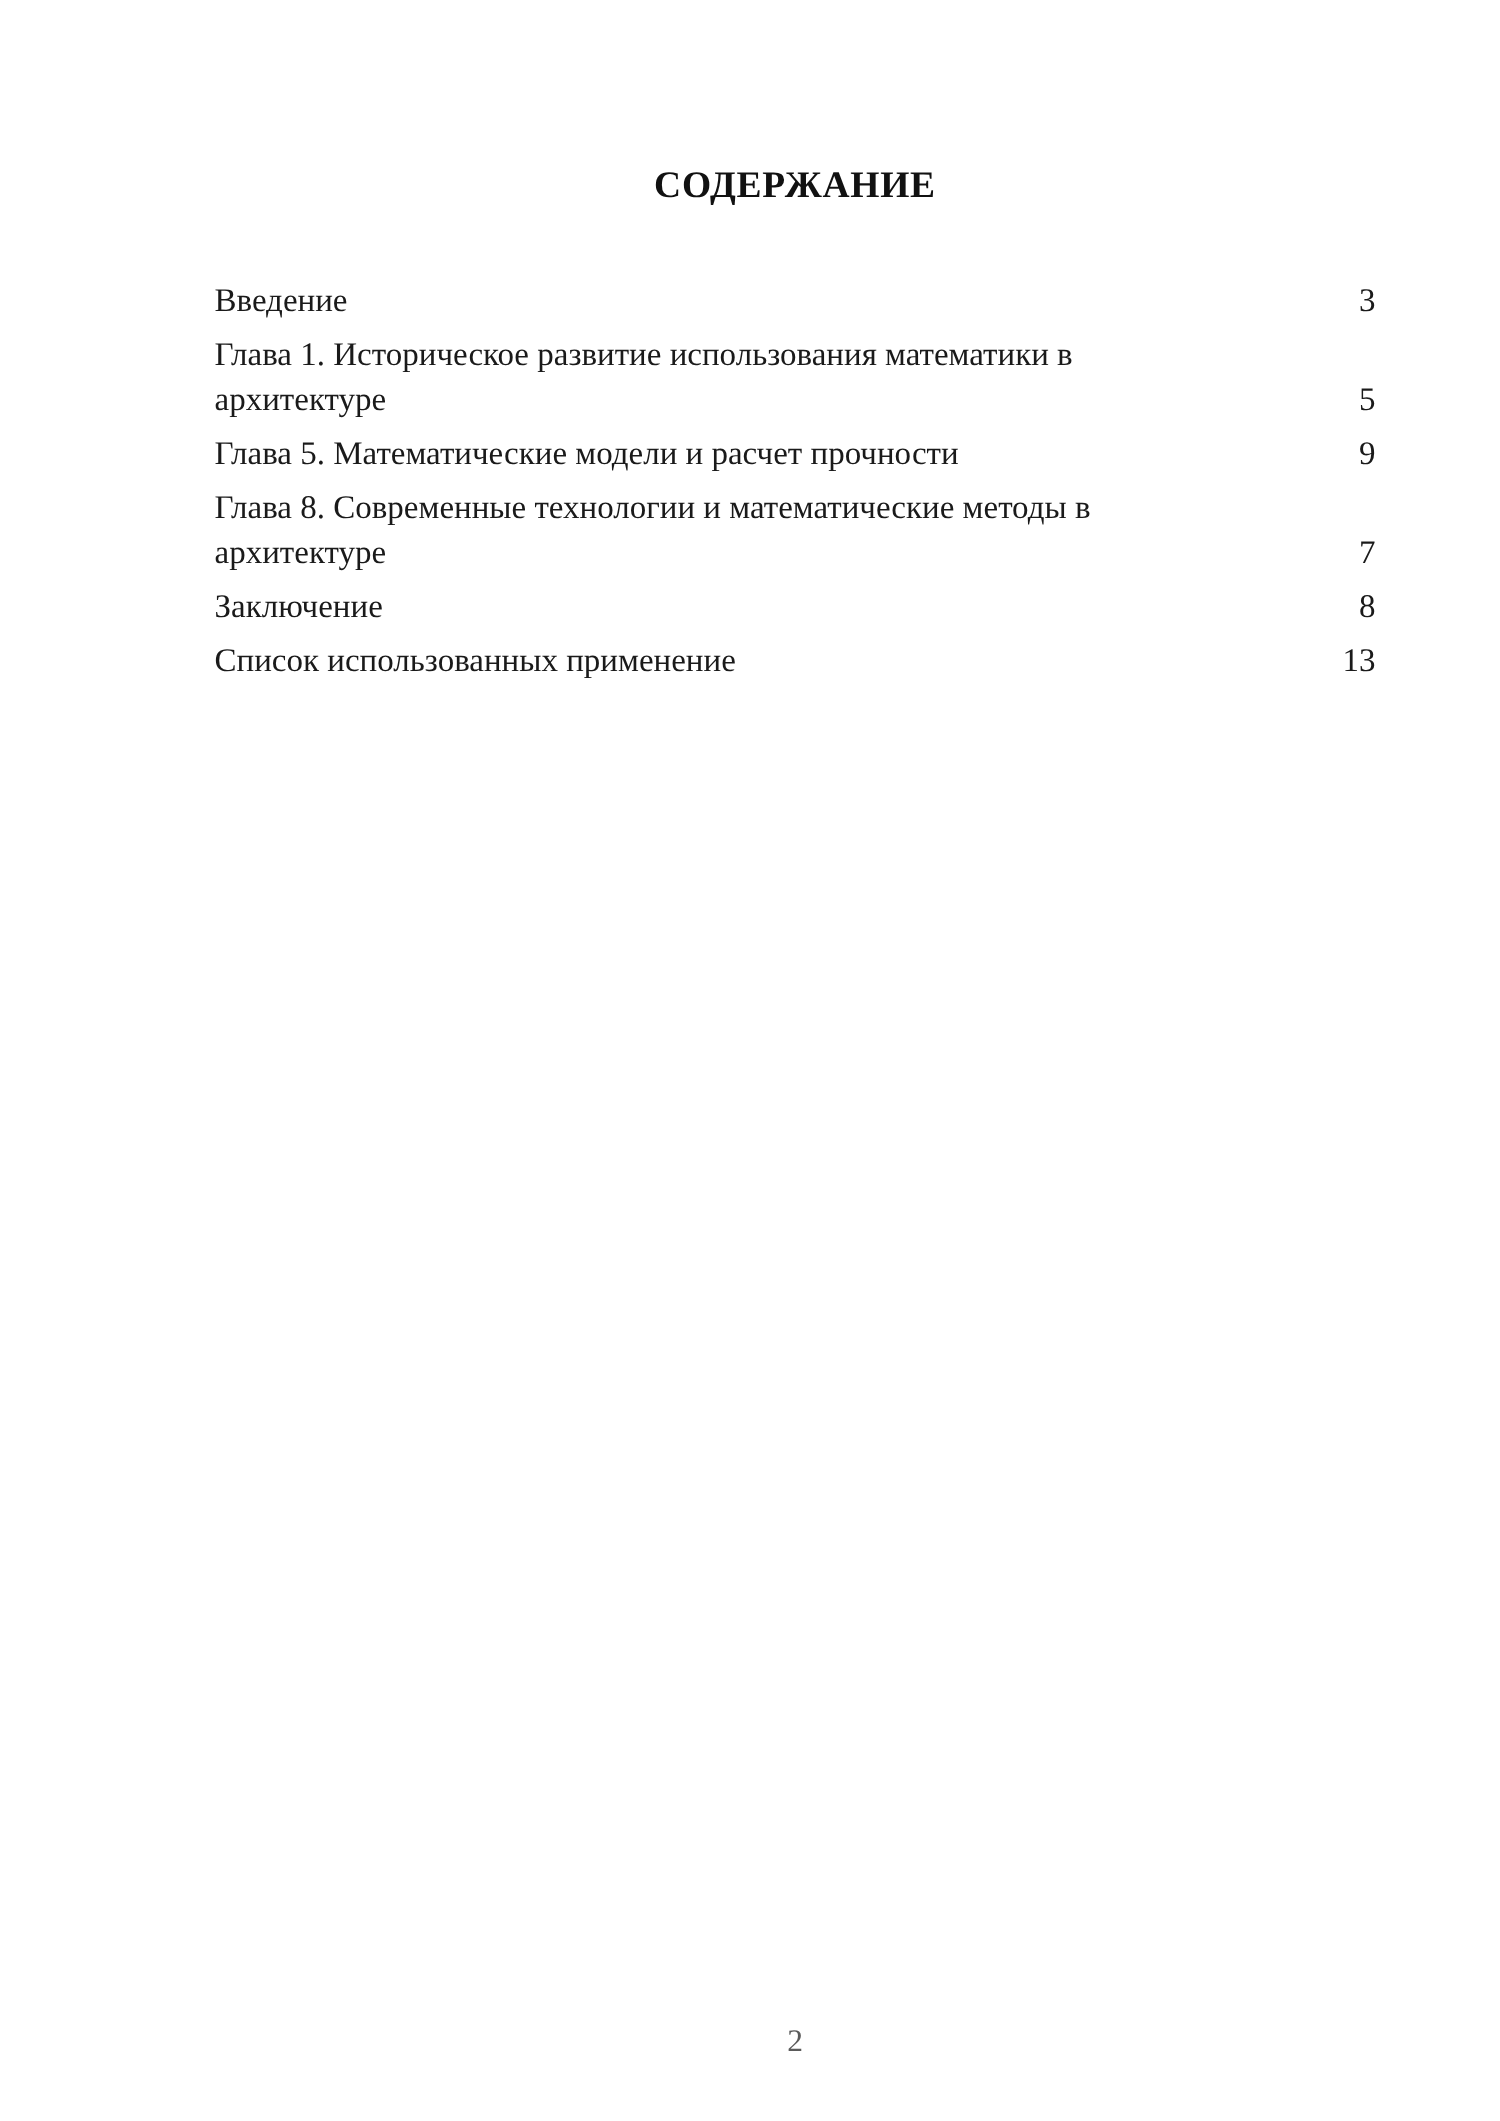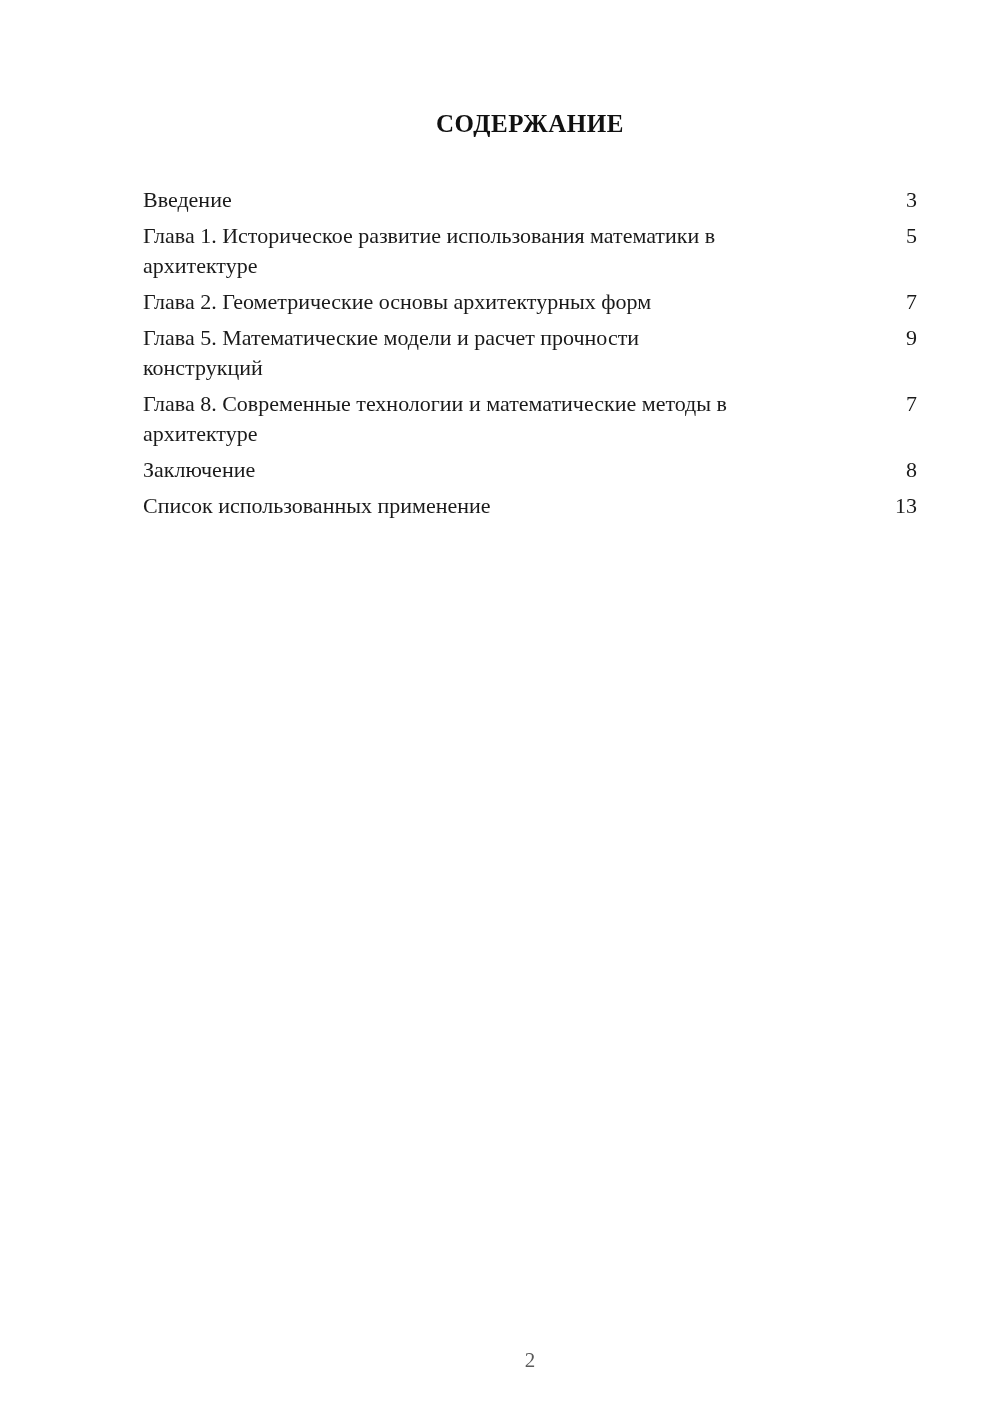--- a/index.html
+++ b/index.html
@@ -37,21 +37,21 @@
   }
   .toc {
     position: absolute;
     top: 169px;
     left: 143px;
     right: 83px;
   }
   .toc-row {
     display: flex;
     justify-content: space-between;
-    align-items: flex-start;
+    align-items: flex-end;
     margin-bottom: 6px;
   }
   .toc-label {
     flex: 1 1 auto;
     min-width: 0;
   }
   .toc-line {
     font-size: 22px;
     line-height: 30px;
     white-space: nowrap;
@@ -89,28 +89,21 @@
       </div>
       <div class="toc-row">
         <div class="toc-label">
           <div class="toc-line">Глава 1. Историческое развитие использования математики в</div>
           <div class="toc-line">архитектуре</div>
         </div>
         <div class="toc-page">5</div>
       </div>
       <div class="toc-row">
         <div class="toc-label">
-          <div class="toc-line">Глава 2. Геометрические основы архитектурных форм</div>
-        </div>
-        <div class="toc-page">7</div>
-      </div>
-      <div class="toc-row">
-        <div class="toc-label">
           <div class="toc-line">Глава 5. Математические модели и расчет прочности</div>
-          <div class="toc-line">конструкций</div>
         </div>
         <div class="toc-page">9</div>
       </div>
       <div class="toc-row">
         <div class="toc-label">
           <div class="toc-line">Глава 8. Современные технологии и математические методы в</div>
           <div class="toc-line">архитектуре</div>
         </div>
         <div class="toc-page">7</div>
       </div>

